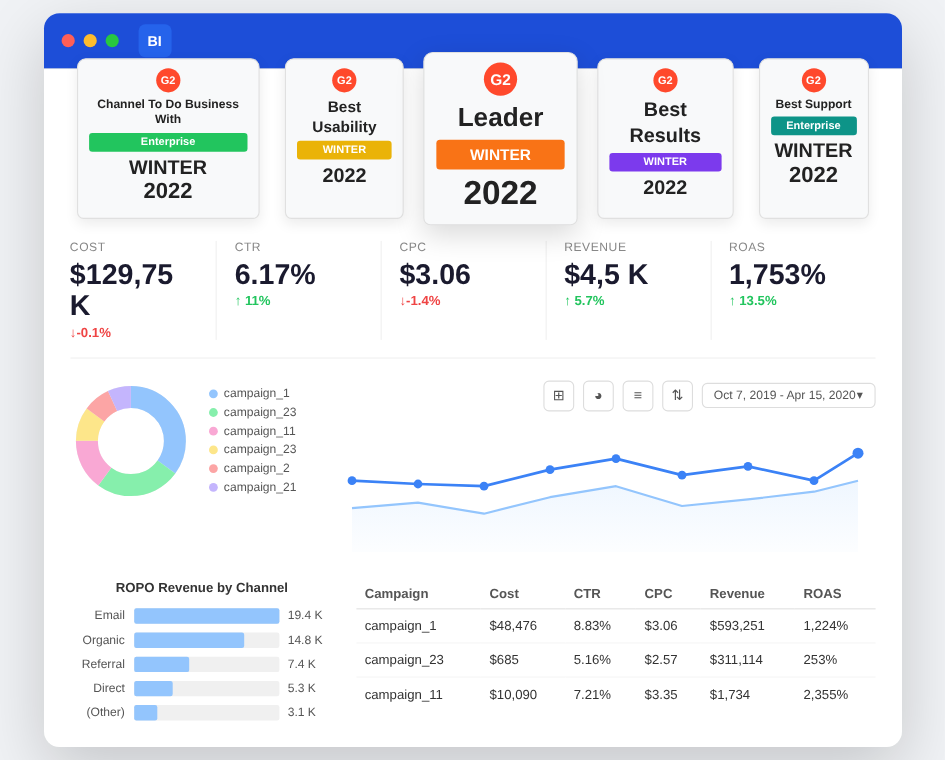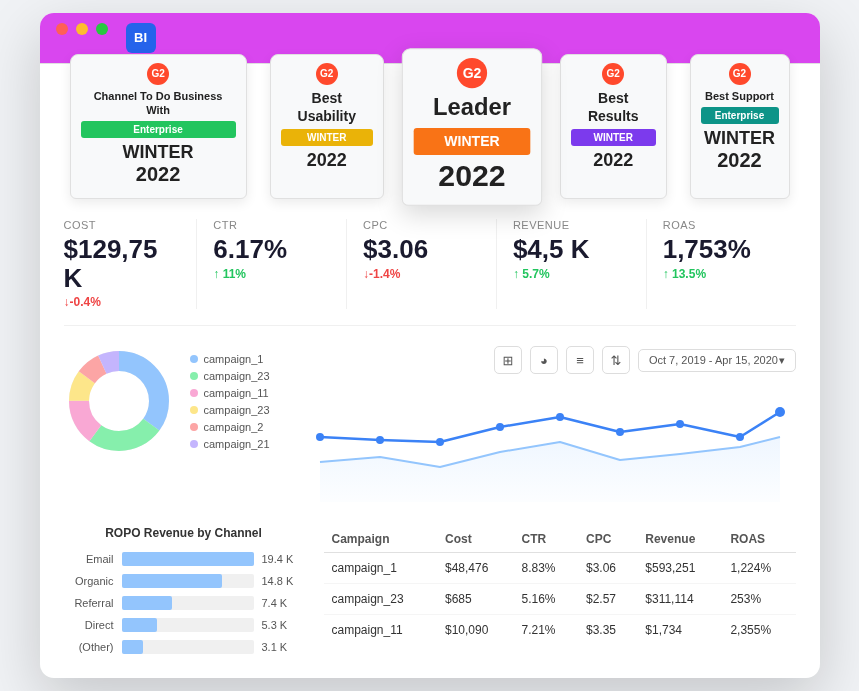--- a/index.html
+++ b/index.html
@@ -16,25 +16,25 @@
       width: 780px;
       background: #fff;
       border-radius: 14px;
       box-shadow: 0 20px 60px rgba(0,0,0,0.18);
       overflow: visible;
       position: relative;
     }
 
     
     .title-bar {
-      background: #d946ef;
+      background: #1d4ed8;
       border-radius: 14px 14px 0 0;
       padding: 10px 16px;
       display: flex;
-      align-items: flex-start;
+      align-items: center;
       gap: 8px;
       border-bottom: 1px solid #e0e0e0;
     }
     .traffic-light {
       width: 12px; height: 12px;
       border-radius: 50%;
       display: inline-block;
     }
     .tl-red { background: #ff5f57; }
     .tl-yellow { background: #febc2e; }
@@ -369,41 +369,41 @@
 
     <div class="badge leader">
       <div class="badge-g2-logo" style="width:28px;height:28px;font-size:13px;">G2</div>
       <div class="badge-title">Leader</div>
       <div class="badge-ribbon ribbon-orange" style="font-size:13px; padding:5px 20px;">WINTER</div>
       <div class="badge-year" style="font-size:28px;">2022</div>
     </div>
 
     <div class="badge">
       <div class="badge-g2-logo">G2</div>
-      <div class="badge-title" style="font-size:14px; font-weight:800;">Best Results</div>
+      <div class="badge-title" style="font-size:18px; font-weight:800;">Best Results</div>
       <div class="badge-ribbon ribbon-purple">WINTER</div>
       <div class="badge-year">2022</div>
     </div>
 
     <div class="badge">
       <div class="badge-g2-logo">G2</div>
       <div class="badge-title">Best Support</div>
       <div class="badge-ribbon ribbon-teal">Enterprise</div>
       <div class="badge-year">WINTER</div>
       <div class="badge-year" style="font-size:20px;">2022</div>
     </div>
   </div>
 
   <div class="main-content">
 
     <div class="kpi-row">
       <div class="kpi-item">
         <div class="kpi-label">COST</div>
         <div class="kpi-value">$129,75 K</div>
-        <div class="kpi-change change-down">↓-0.4%</div>
+        <div class="kpi-change change-down">↓-0.1%</div>
       </div>
       <div class="kpi-item">
         <div class="kpi-label">CTR</div>
         <div class="kpi-value">6.17%</div>
         <div class="kpi-change change-up">↑ 11%</div>
       </div>
       <div class="kpi-item">
         <div class="kpi-label">CPC</div>
         <div class="kpi-value">$3.06</div>
         <div class="kpi-change change-down">↓-1.4%</div>

